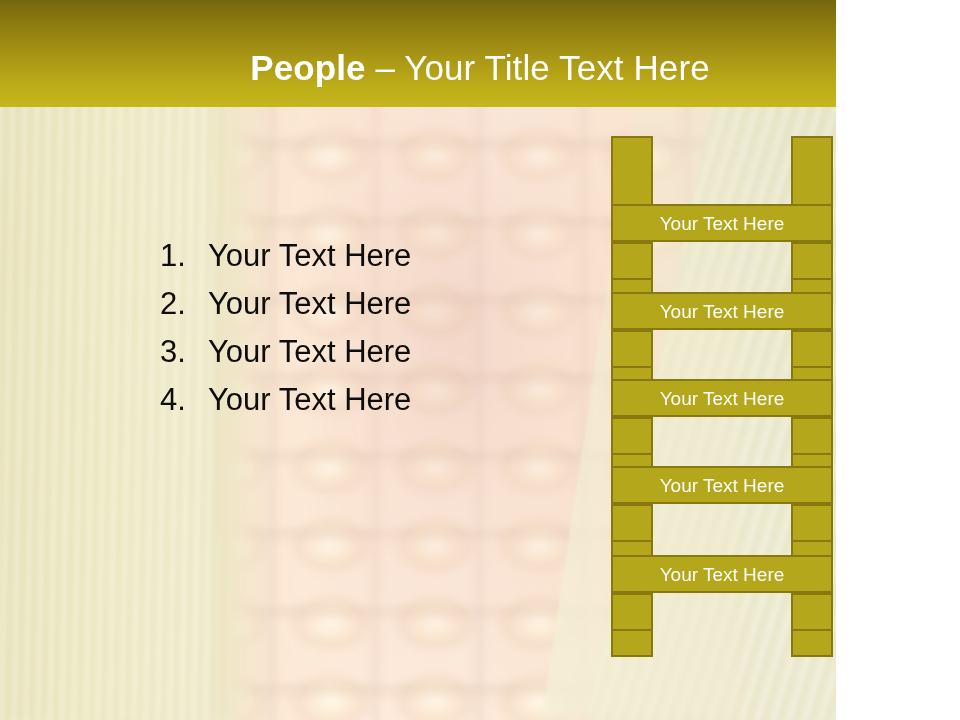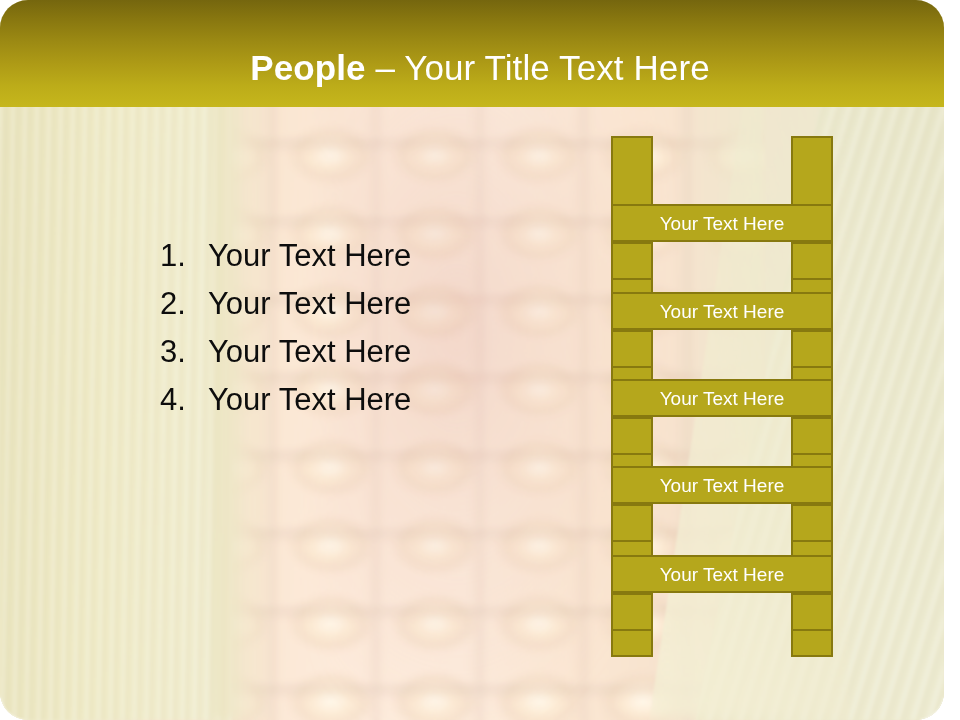--- a/index.html
+++ b/index.html
@@ -6,25 +6,24 @@
     margin: 0;
     padding: 0;
     background: #ffffff;
   }
   body {
     font-family: "Liberation Sans", sans-serif;
   }
 
   .slide {
     position: relative;
-    width: 944px;
+    width: 836px;
     height: 720px;
     overflow: hidden;
     background: #efe7c4;
-    border-radius: 28px;
   }
 
   
   .bg {
     position: absolute;
     inset: 0;
     overflow: hidden;
   }
 
   

